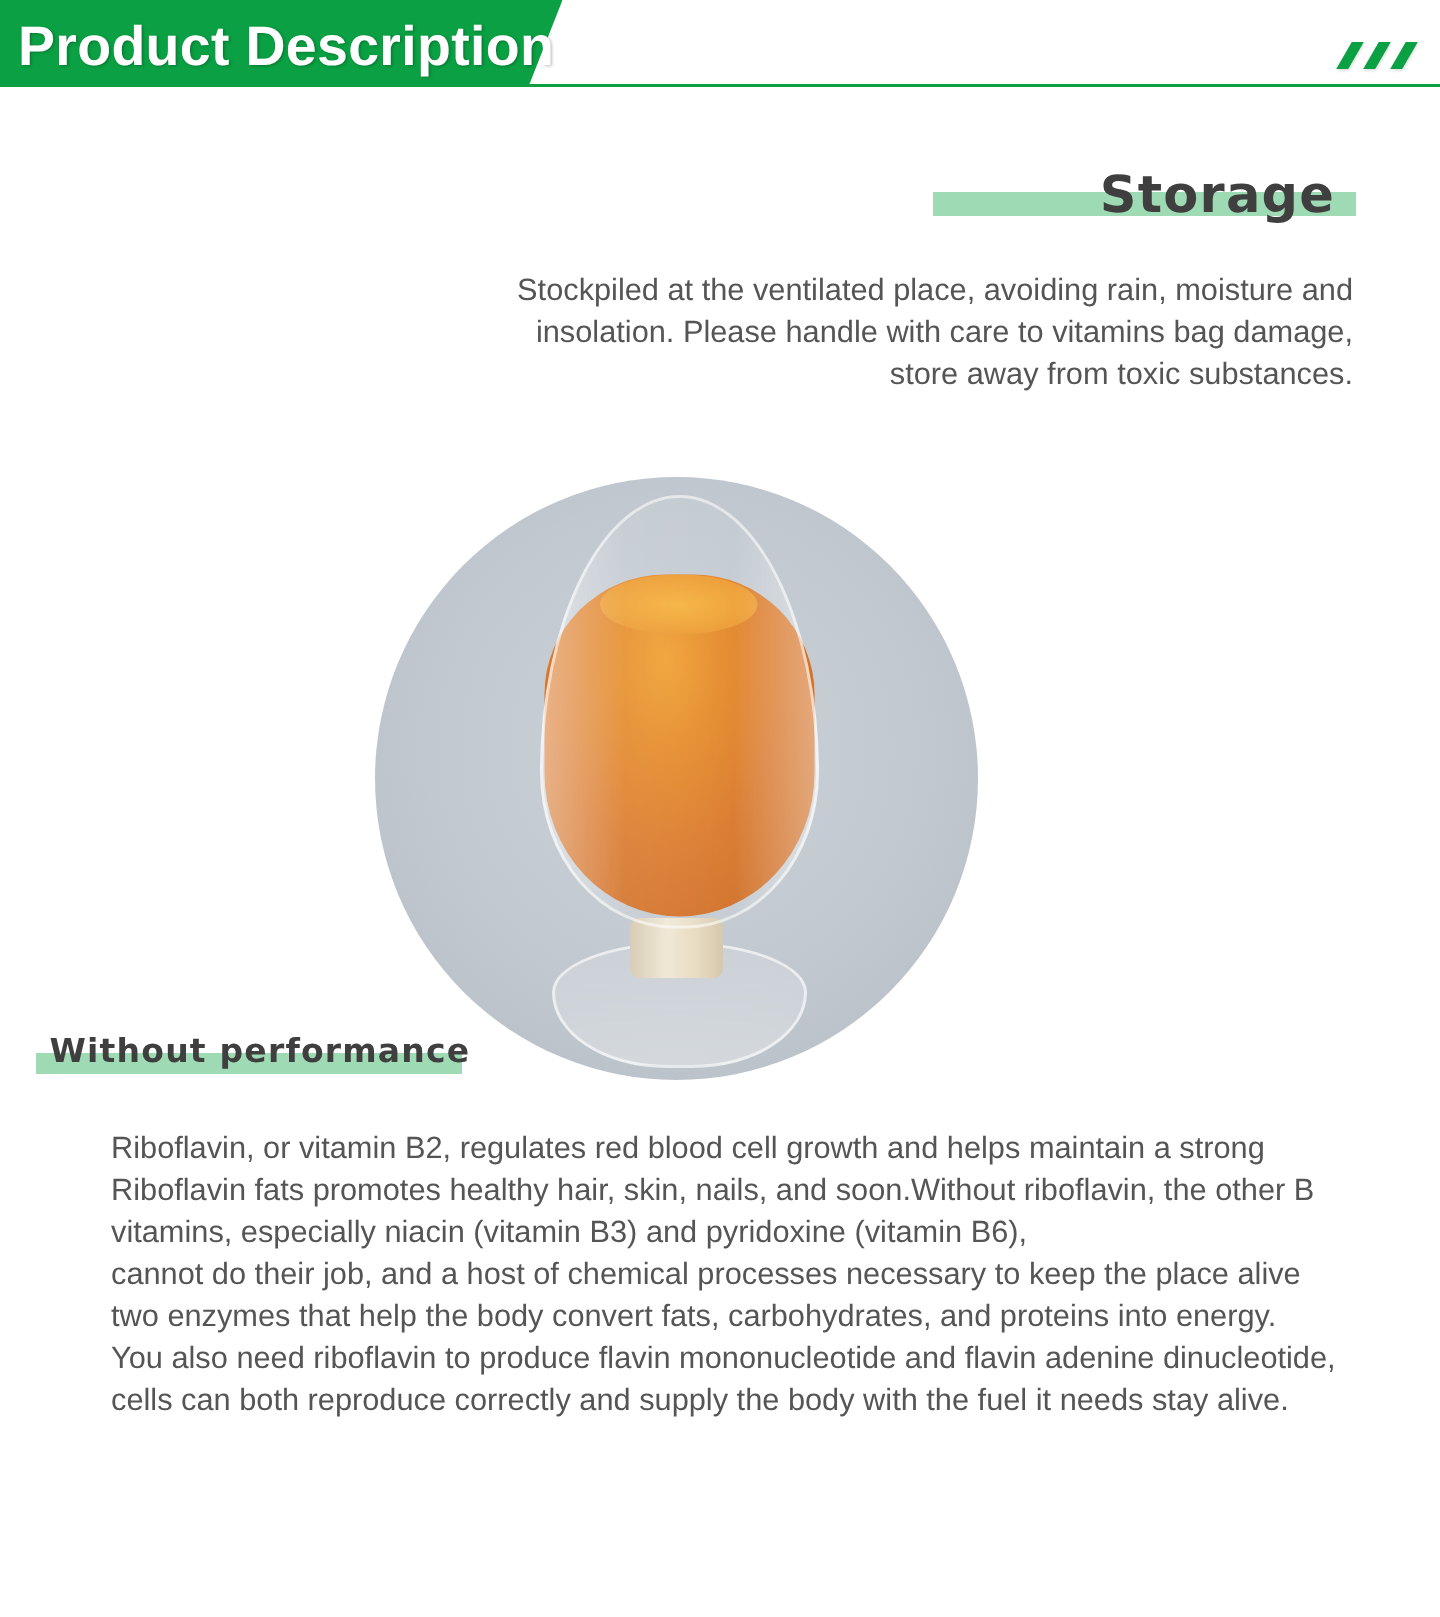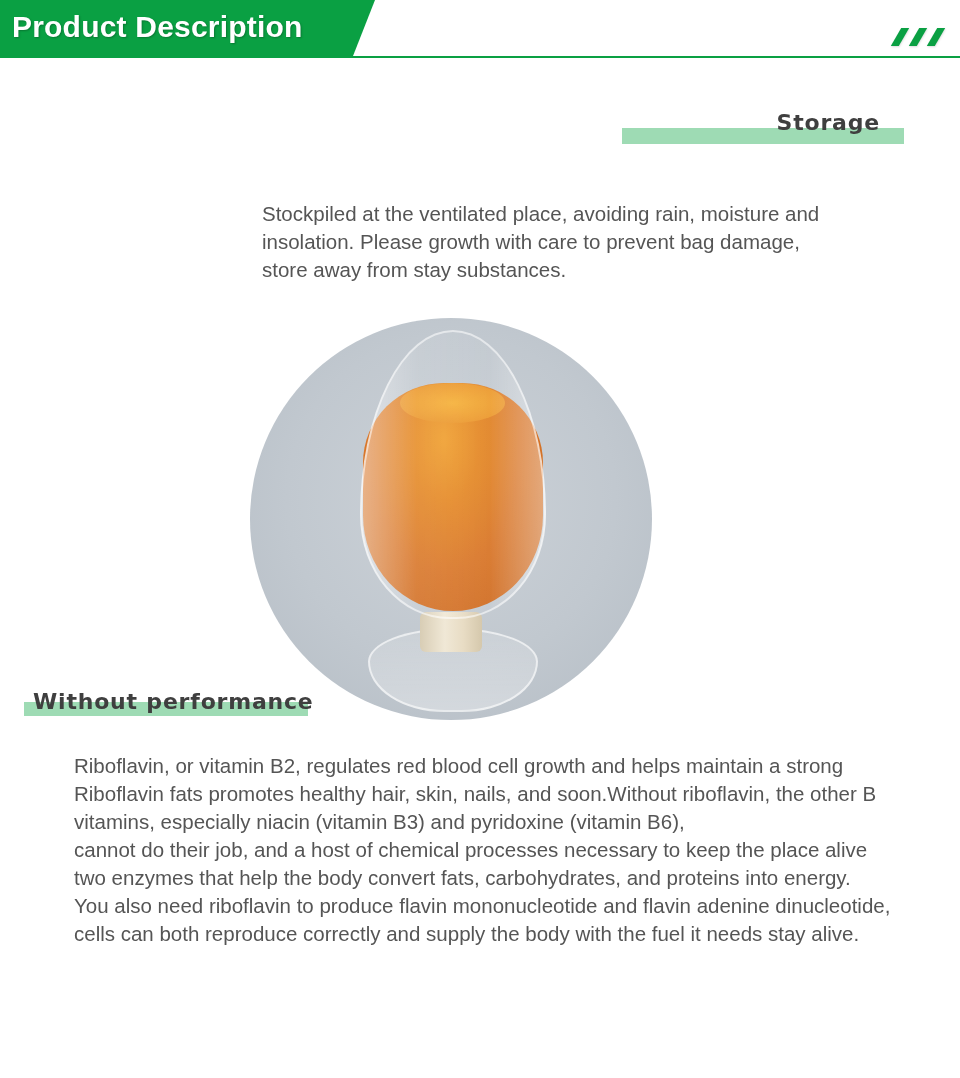--- a/index.html
+++ b/index.html
@@ -8,40 +8,40 @@
       font-family: "DejaVu Sans", "Liberation Sans", sans-serif; color: #555555;
     }
     .header { position: absolute; left: 0; top: 0; width: 960px; height: 58px; }
     .header-band {
       position: absolute; left: 0; top: 0; width: 375px; height: 56px; background: #0aa043;
       clip-path: polygon(0 0, 375px 0, 353px 56px, 0 56px);
       filter: drop-shadow(3px 0 2px rgba(0,0,0,0.2));
     }
     .header-title {
       position: absolute; left: 12px; top: 10px; font-family: "Liberation Sans", sans-serif;
-      font-weight: bold; font-size: 30px; color: #ffffff; letter-spacing: 0.2px;
+      font-weight: bold; font-size: 37px; color: #ffffff; letter-spacing: 0.2px;
       text-shadow: 1px 1px 2px rgba(0,0,0,0.25); white-space: nowrap;
     }
     .header-line { position: absolute; left: 0; top: 56px; width: 960px; height: 2px; background: #0aa043; }
     .slashes { position: absolute; left: 890px; top: 28px; width: 56px; height: 18px; }
     .slash { position: absolute; top: 0; width: 8px; height: 18px; background: #0aa043; transform: skewX(-30deg); box-shadow: 1px 1px 2px rgba(0,0,0,0.15); }
     .slash.s1 { left: 6px; } .slash.s2 { left: 24px; } .slash.s3 { left: 42px; }
 
     .section-title-wrap { position: absolute; }
     .hl-bar { position: absolute; background: #9edbb4; }
     .section-title {
       position: absolute; font-family: "DejaVu Sans", sans-serif; font-weight: bold;
       color: #3f3f3f; white-space: nowrap; letter-spacing: 0.8px;
     }
     #storage-wrap { left: 622px; top: 108px; width: 282px; height: 40px; }
     #storage-wrap .hl-bar { left: 0; top: 20px; width: 282px; height: 16px; }
-    #storage-wrap .section-title { right: 24px; top: 2px; font-size: 22px; }
+    #storage-wrap .section-title { right: 14px; top: 2px; font-size: 34px; }
 
     .storage-text {
-      position: absolute; right: 58px; top: 200px; width: 640px; text-align: left;
+      position: absolute; right: 58px; top: 180px; width: 640px; text-align: right;
       font-family: "Liberation Sans", sans-serif; font-size: 20.5px; line-height: 28px; color: #555555;
     }
 
     .product-image {
       position: absolute; left: 250px; top: 318px; width: 402px; height: 402px; border-radius: 50%;
       background: radial-gradient(circle at 50% 45%, #ccd2d8 0%, #c1c8cf 55%, #b4bcc4 100%); overflow: hidden;
     }
     .flask-glass {
       position: absolute; left: 110px; top: 12px; width: 182px; height: 285px;
       border-radius: 50% 50% 48% 48% / 64% 64% 36% 36%;
@@ -92,22 +92,22 @@
   </div>
 </div>
 
 <div class="section-title-wrap" id="storage-wrap">
   <div class="hl-bar"></div>
   <div class="section-title">Storage</div>
 </div>
 
 <div class="storage-text">
   <div>Stockpiled at the ventilated place, avoiding rain, moisture and</div>
-  <div>insolation. Please growth with care to prevent bag damage,</div>
-  <div>store away from stay substances.</div>
+  <div>insolation. Please handle with care to vitamins bag damage,</div>
+  <div>store away from toxic substances.</div>
 </div>
 
 <div class="product-image">
   <div class="base"></div>
   <div class="neck"></div>
   <div class="powder"></div>
   <div class="powder-top"></div>
   <div class="flask-glass"></div>
 </div>
 

